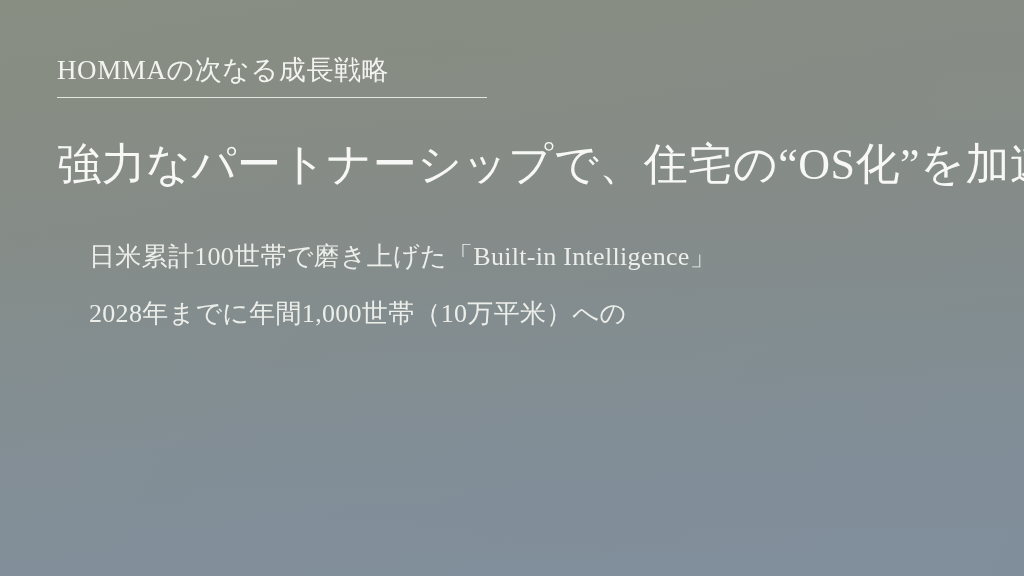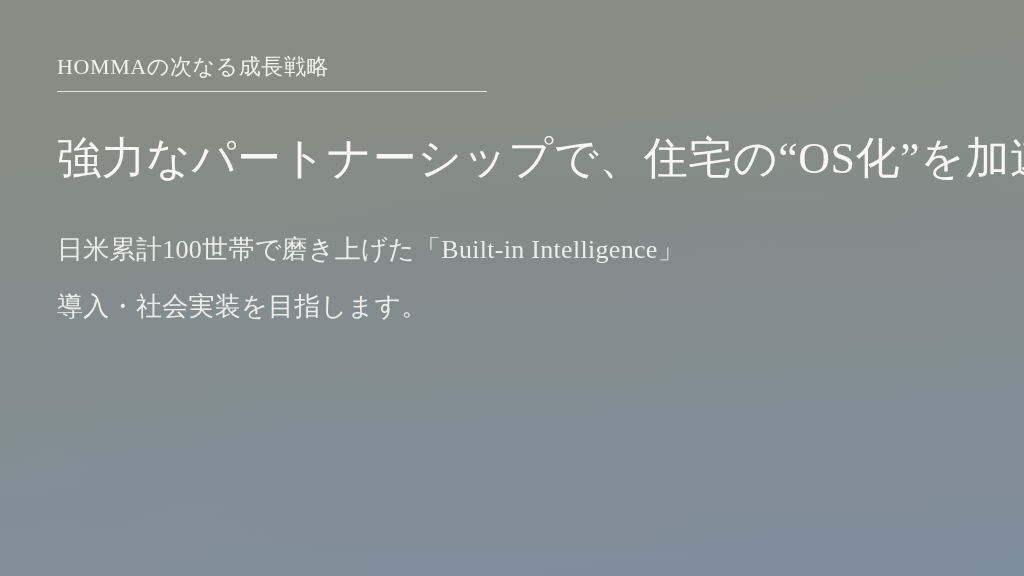--- a/index.html
+++ b/index.html
@@ -45,21 +45,21 @@
     z-index: 2;
     padding-left: 57px;
     padding-top: 52px;
   }
 
   
   .eyebrow-block {
     width: 430px;
   }
   .eyebrow {
-    font-size: 22px;
+    font-size: 27px;
     line-height: 1.35;
     color: #f2f3f0;
     letter-spacing: 0.6px;
     white-space: nowrap;
     font-weight: 400;
     margin: 0;
   }
   .eyebrow-rule {
     margin-top: 9px;
     width: 430px;
@@ -76,20 +76,21 @@
     line-height: 1.2;
     color: #f7f8f6;
     letter-spacing: 0.5px;
     font-weight: 400;
     white-space: nowrap;
   }
 
   
   .body-lines {
     margin-top: 36px;
+    margin-left: 32px;
   }
   .body-line {
     font-size: 26px;
     line-height: 57px;
     color: #eceeea;
     letter-spacing: 0.3px;
     font-weight: 400;
     white-space: nowrap;
   }
 </style>
@@ -101,17 +102,17 @@
 
     <div class="eyebrow-block">
       <div class="eyebrow">HOMMAの次なる成長戦略</div>
       <div class="eyebrow-rule"></div>
     </div>
 
     <h1 class="headline">強力なパートナーシップで、住宅の“OS化”を加速</h1>
 
     <div class="body-lines">
       <div class="body-line">日米累計100世帯で磨き上げた「Built-in Intelligence」</div>
-      <div class="body-line">導入・社会実装を目指します。</div>
+      <div class="body-line">2028年までに年間1,000世帯（10万平米）への</div>
     </div>
 
   </div>
 </div>
 
 </body></html>

